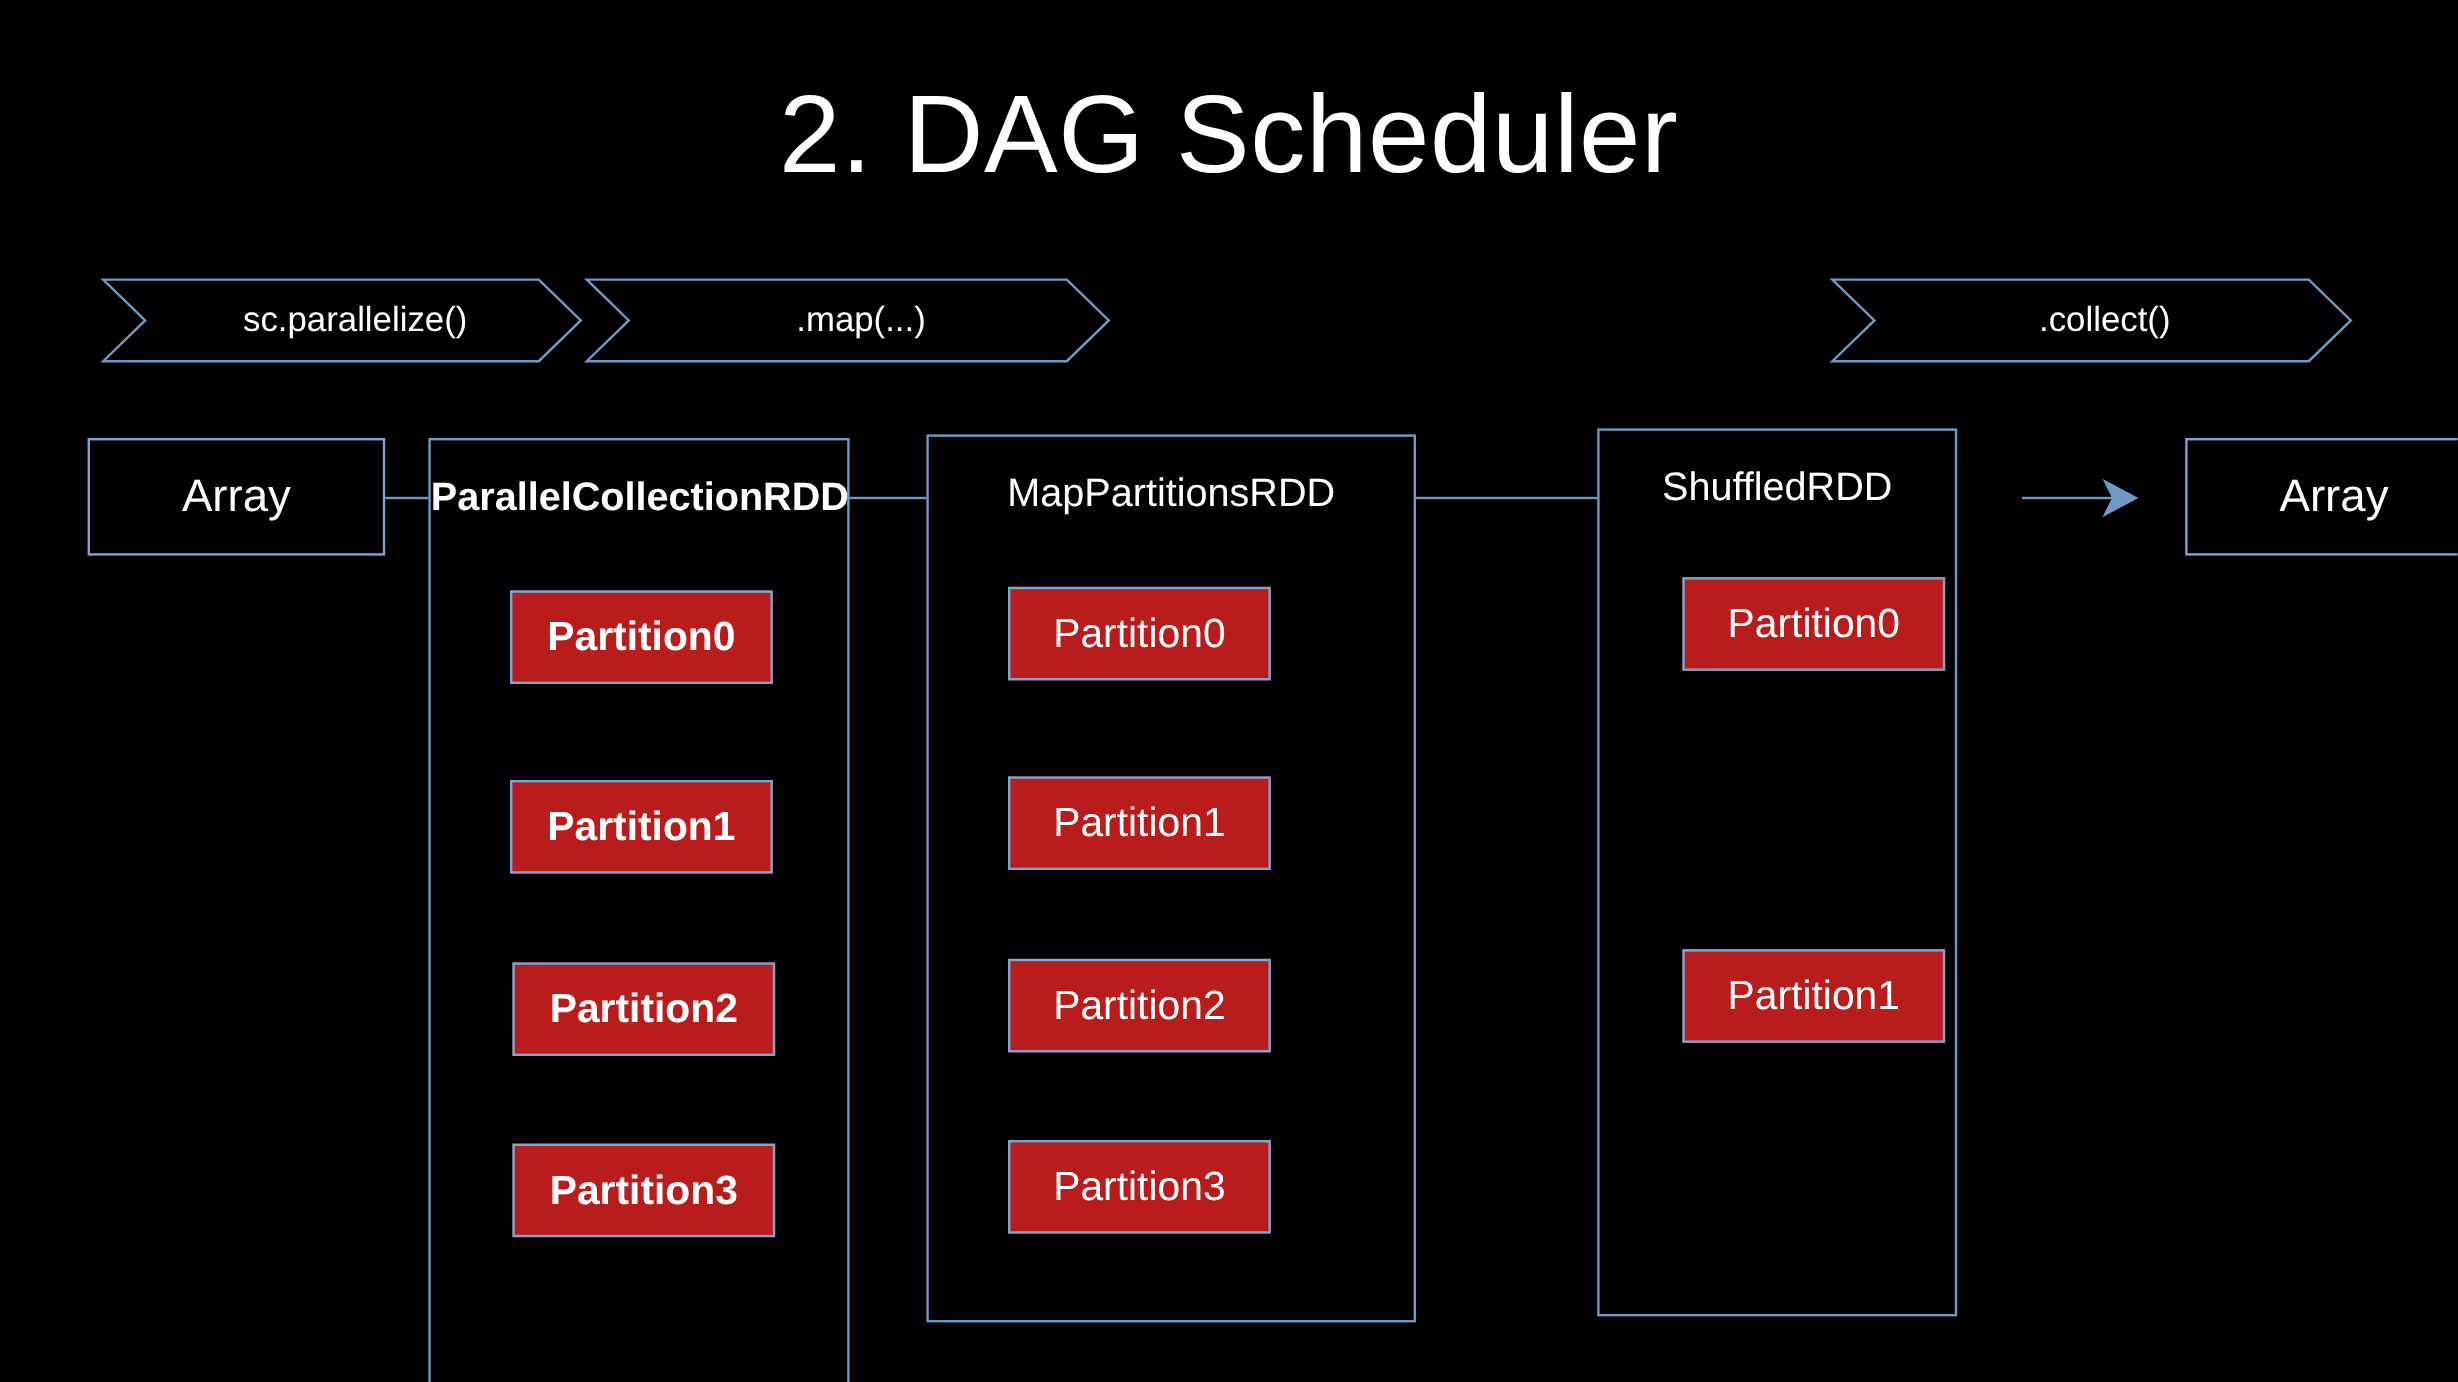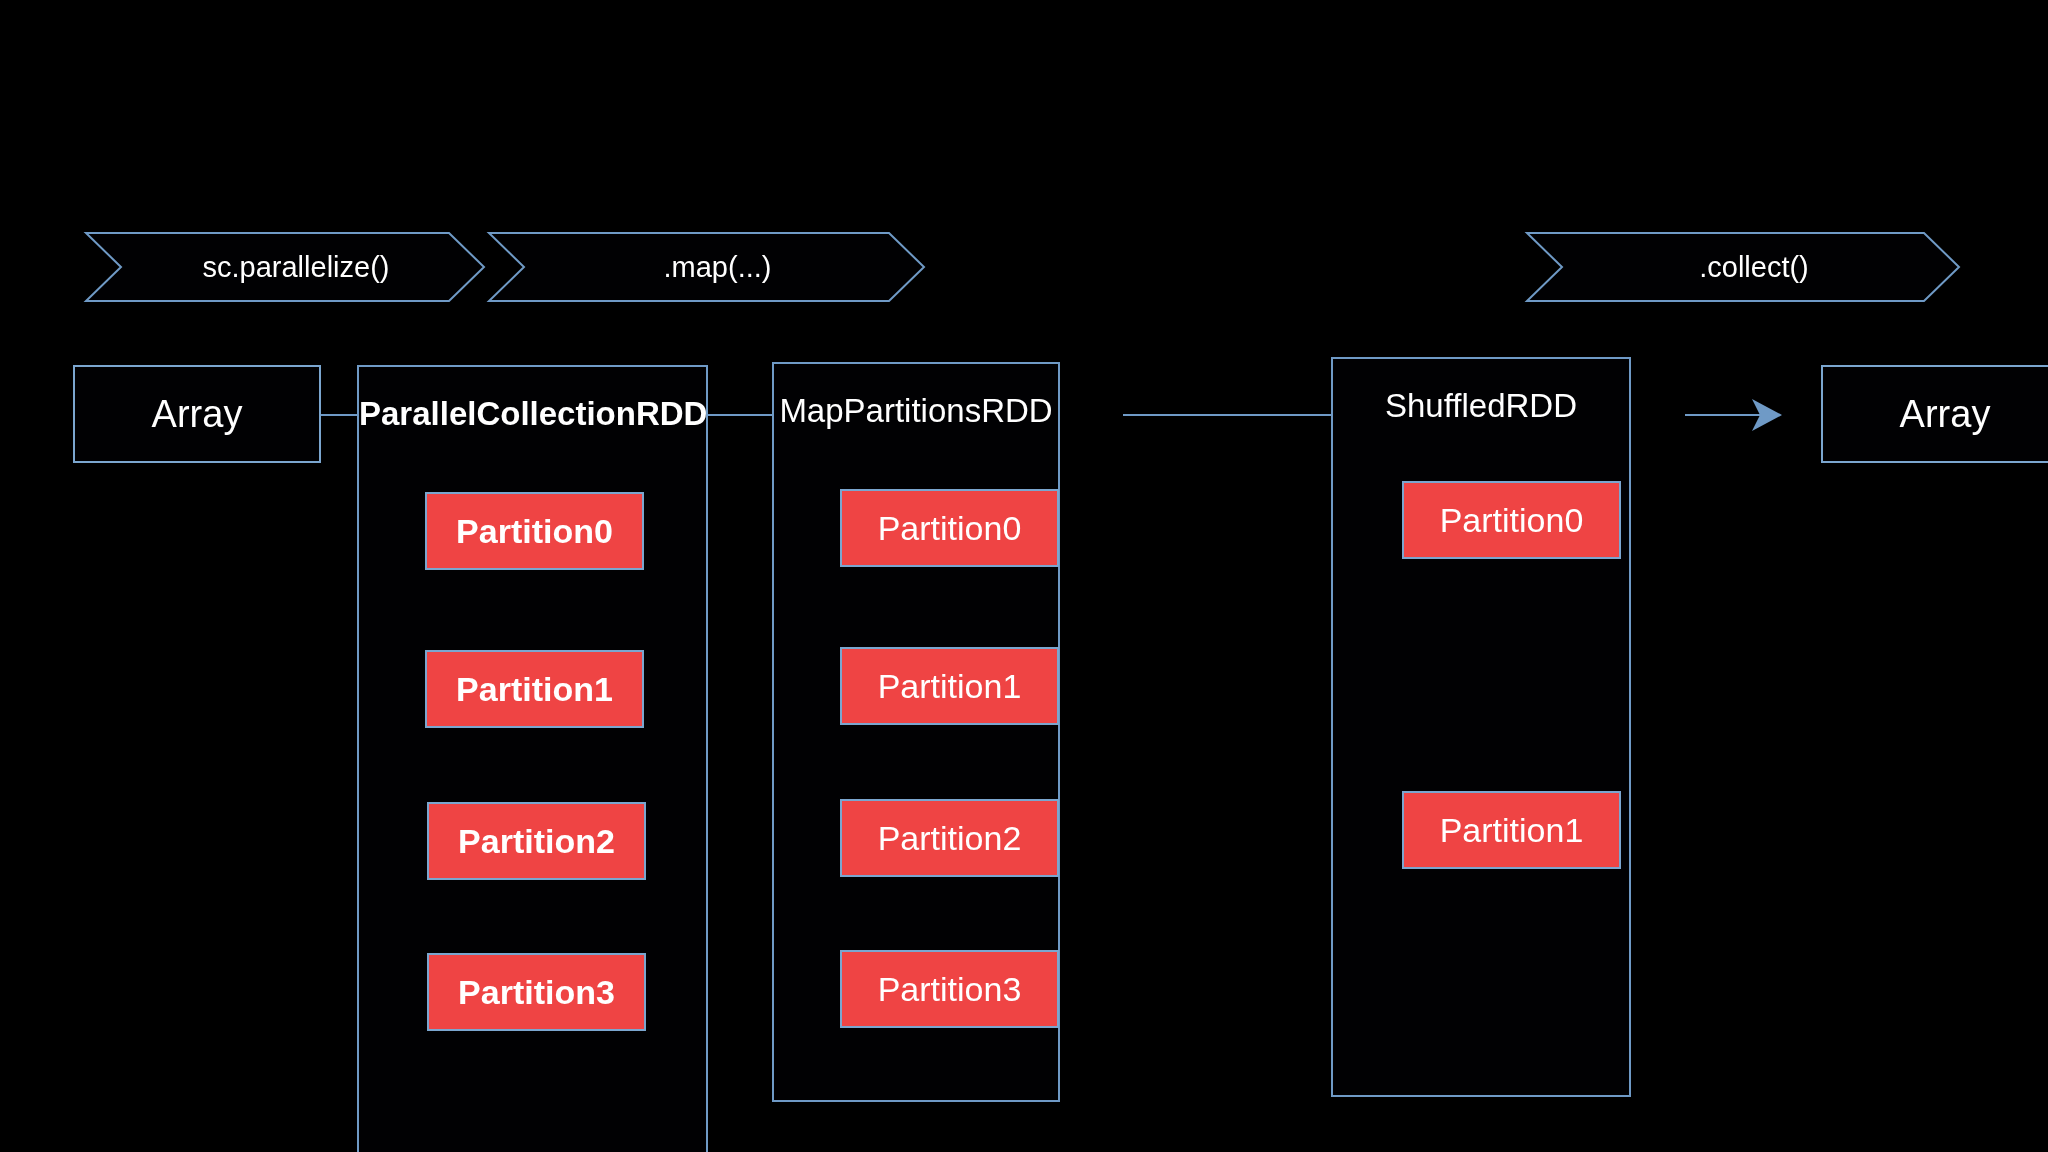--- a/index.html
+++ b/index.html
@@ -108,35 +108,36 @@
     top: 28px;
     text-align: center;
     font-size: 33px;
     color: #ffffff;
     white-space: nowrap;
   }
 
   .partition-box {
     position: absolute;
     border: 2px solid #7ba6cf;
-    background: #ef4444;
+    background: #b91c1c;
     box-sizing: border-box;
     display: flex;
     align-items: center;
     justify-content: center;
     font-size: 34px;
     color: #ffffff;
     white-space: nowrap;
   }
 </style>
 </head>
 <body>
 
 <div id="slide">
 
+  <div id="slide-title">2. DAG Scheduler</div>
 
   <div id="stage-bar">
 
     <div class="chevron" style="left:403px; width:437px;">
       <svg viewBox="0 0 437 70" preserveAspectRatio="none">
         <polygon points="1,1 401,1 436,35 401,69 1,69 36,35" fill="#010103" stroke="#6f9ac6" stroke-width="2" vector-effect="non-scaling-stroke"></polygon>
       </svg>
       <span class="chevron-label">.map(...)</span>
     </div>
 
@@ -181,21 +182,21 @@
       <span>Partition1</span>
     </div>
     <div class="partition-box" style="left:68px; top:435px; width:219px; height:78px;">
       <span>Partition2</span>
     </div>
     <div class="partition-box" style="left:68px; top:586px; width:219px; height:78px;">
       <span>Partition3</span>
     </div>
   </div>
 
-  <div class="rdd-container" style="left:772px; top:362px; width:288px; height:740px;">
+  <div class="rdd-container" style="left:772px; top:362px; width:408px; height:740px;">
     <div class="rdd-title">MapPartitionsRDD</div>
     <div class="partition-box" style="left:66px; top:125px; width:219px; height:78px;">
       <span>Partition0</span>
     </div>
     <div class="partition-box" style="left:66px; top:283px; width:219px; height:78px;">
       <span>Partition1</span>
     </div>
     <div class="partition-box" style="left:66px; top:435px; width:219px; height:78px;">
       <span>Partition2</span>
     </div>

